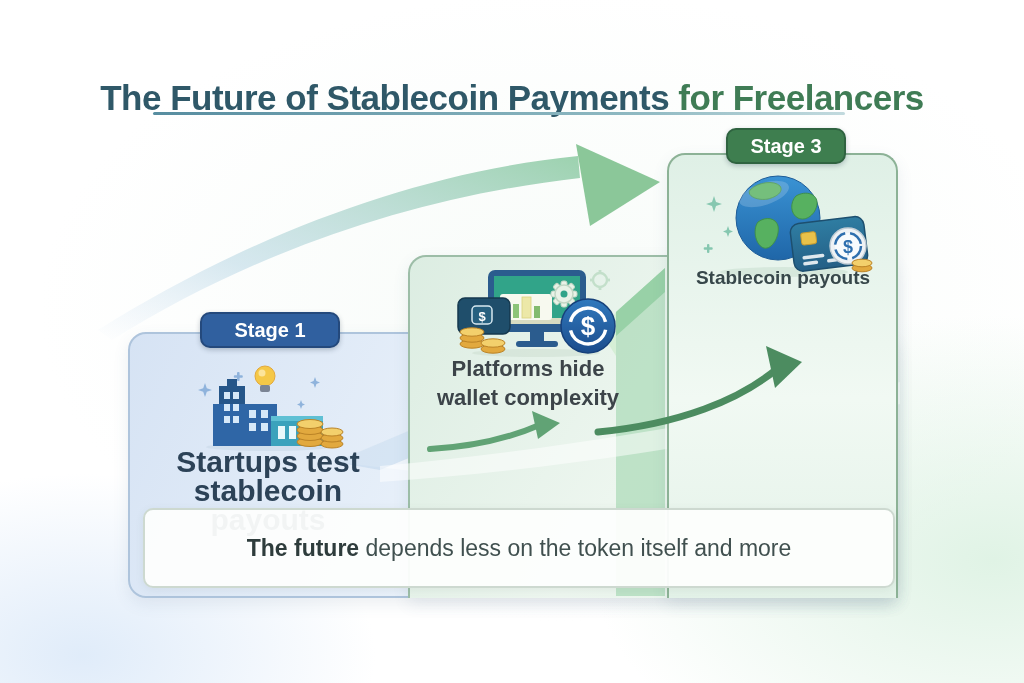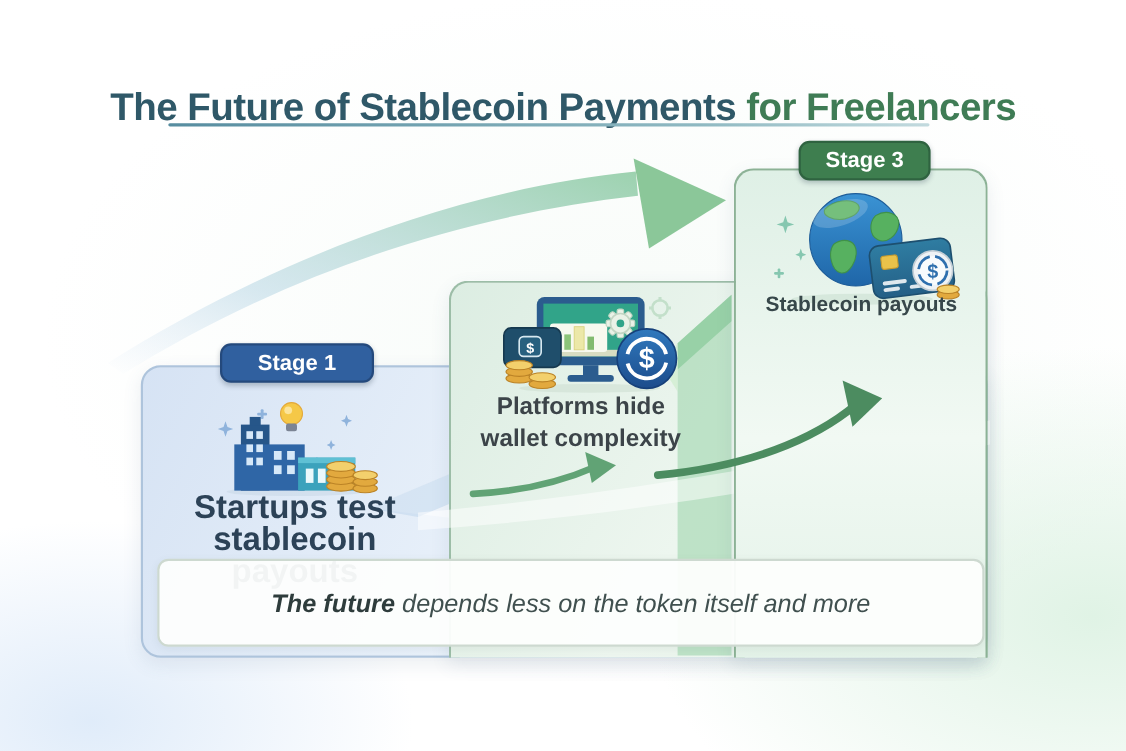--- a/index.html
+++ b/index.html
@@ -42,21 +42,21 @@
   .h-stage{text-align:center;font-weight:bold;z-index:9;}
   .h1{left:158px;top:447px;width:220px;font-size:30px;line-height:29px;color:#2c4257;}
   .h2{left:418px;top:342px;width:220px;font-size:22px;line-height:29px;color:#3c4449;margin-top:12px;}
   .h3{left:670px;top:262px;width:226px;font-size:19px;line-height:31px;color:#37474a;}
   .h-stage span{display:block;}
   
   .banner{left:143px;top:508px;width:752px;height:80px;border-radius:10px;z-index:10;
       background:rgba(253,254,253,.95);border:2px solid #cdd9d0;box-sizing:border-box;
       box-shadow:0 2px 8px rgba(60,90,80,.08);
       display:flex;flex-direction:column;justify-content:center;text-align:center;
-      font-size:23px;line-height:32px;color:#40504f;font-style:italic;}
+      font-size:23px;line-height:32px;color:#40504f;}
   .banner b{color:#2e3c3c;}
   .ill{z-index:9;}
 </style>
 </head>
 <body>
 
 <div id="canvas">
 
   <div class="abs title">
     <span>The Future of Stablecoin Payments</span><span class="accent"> for Freelancers</span>

